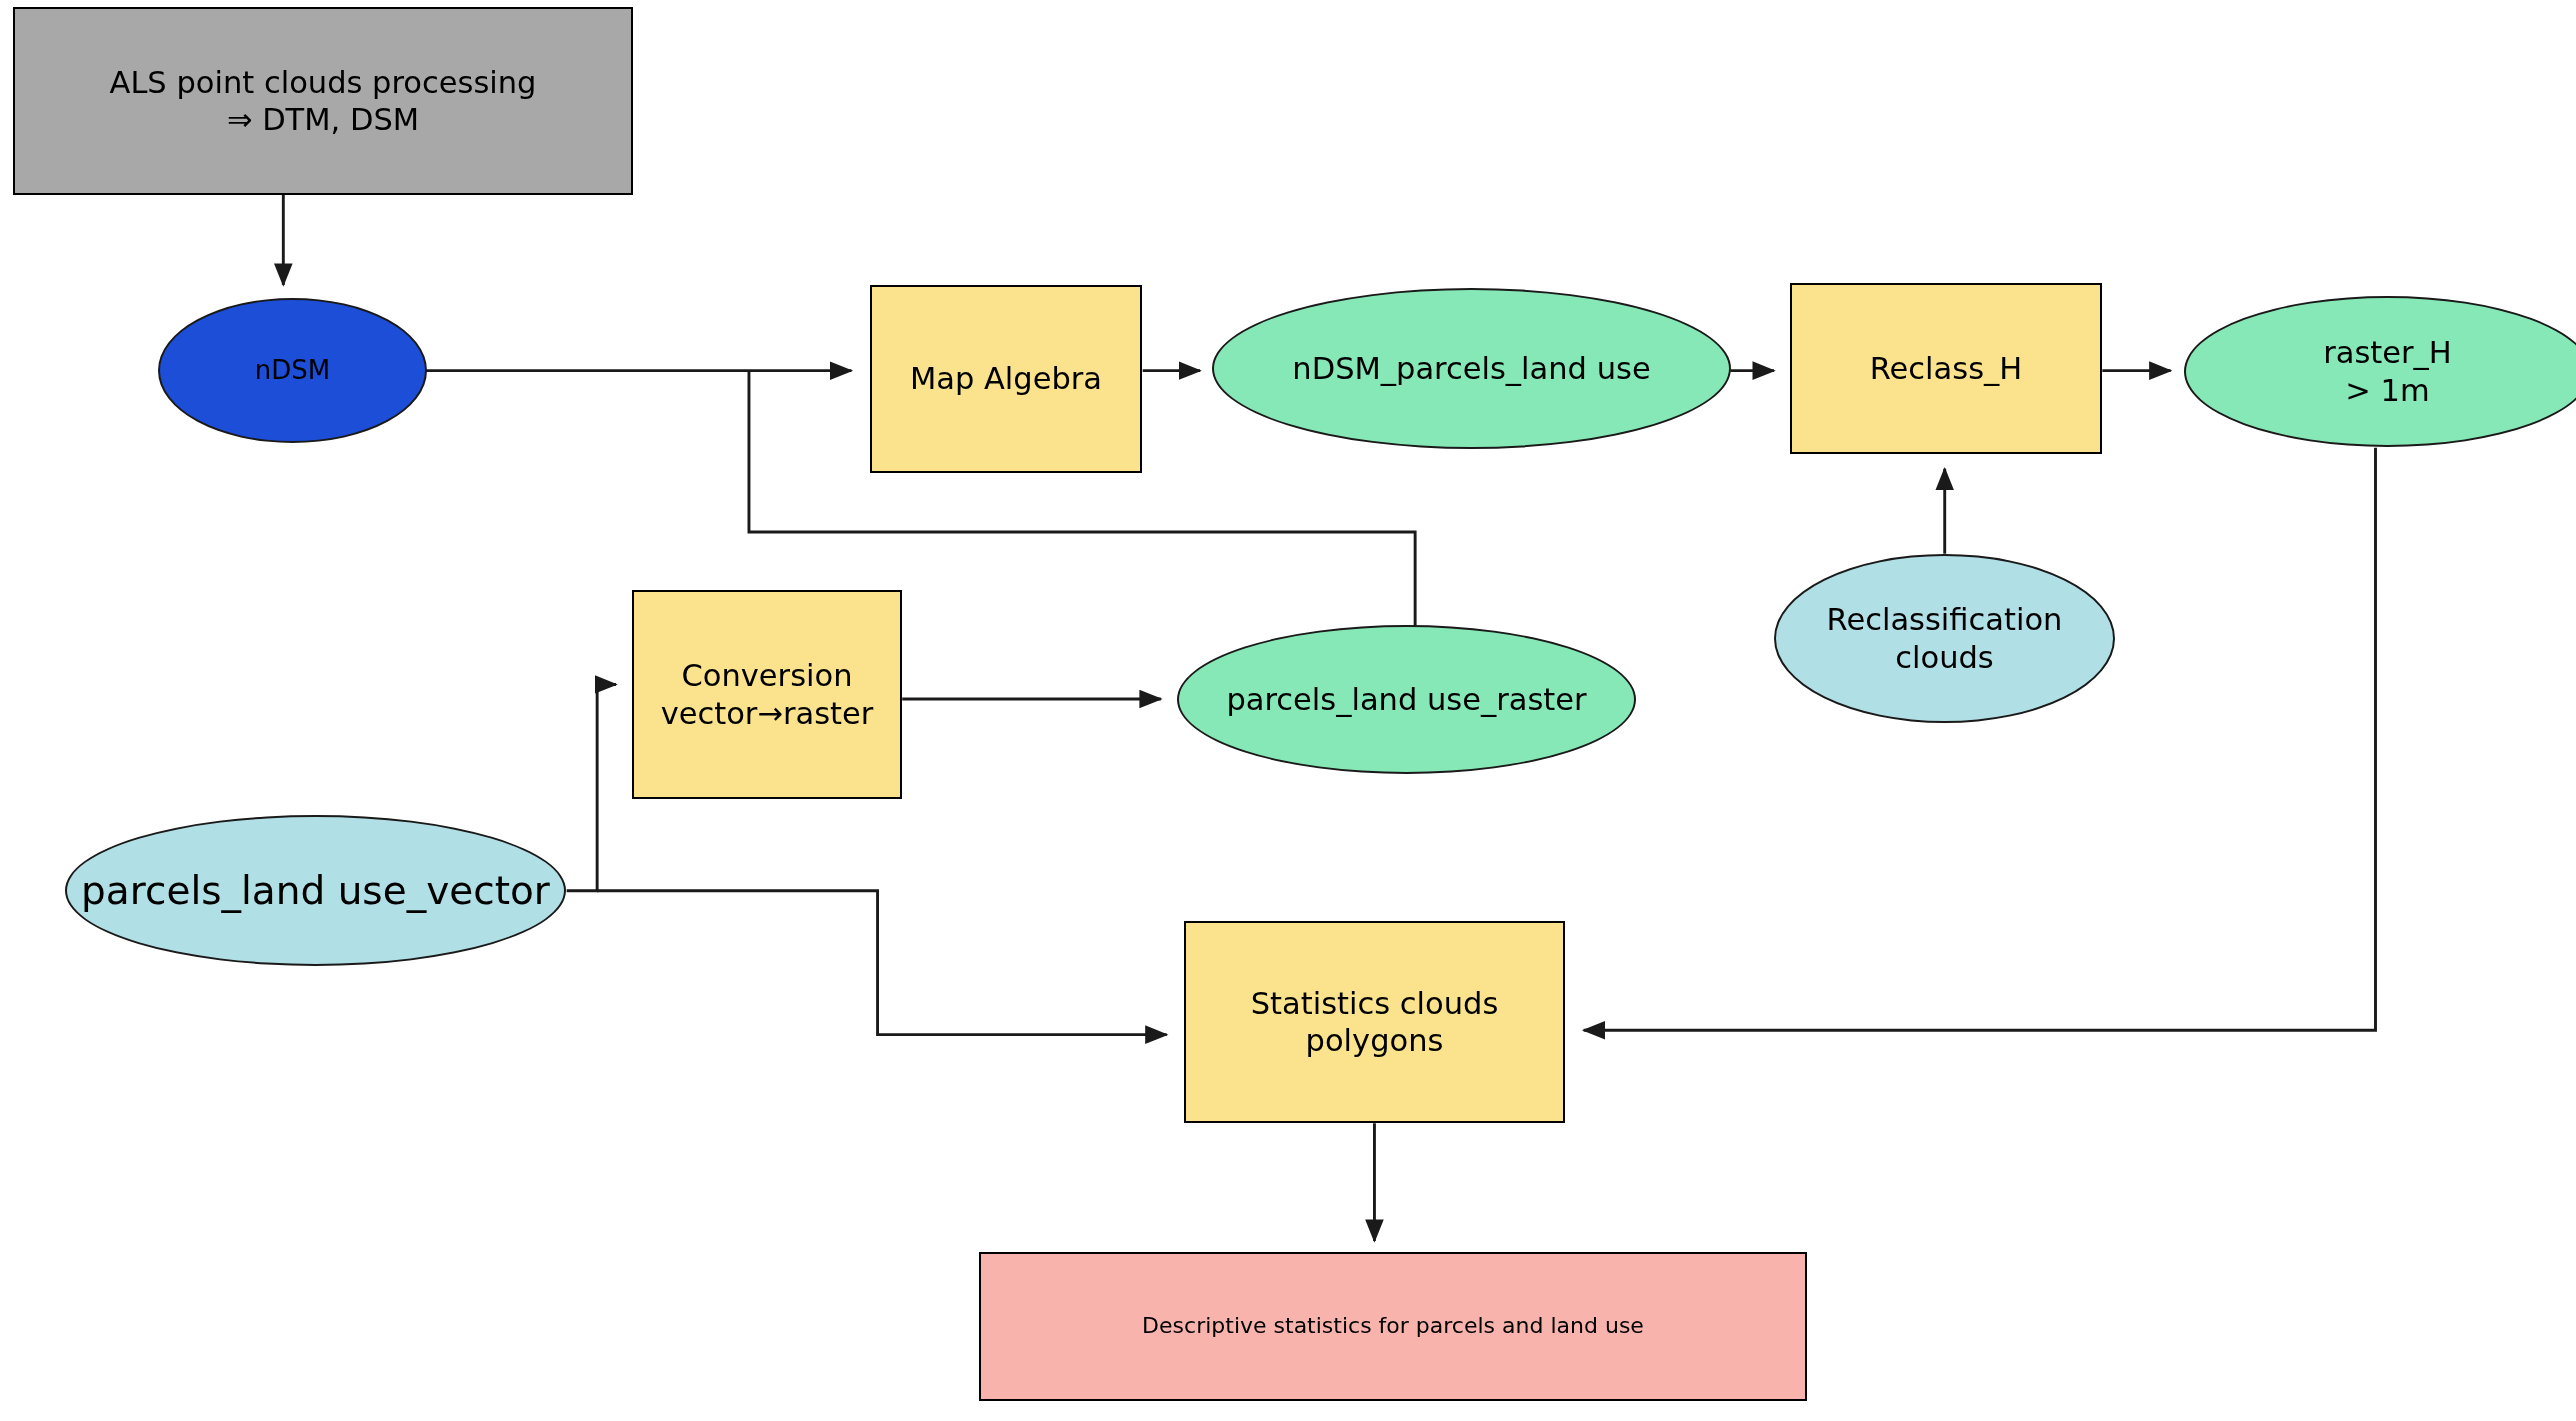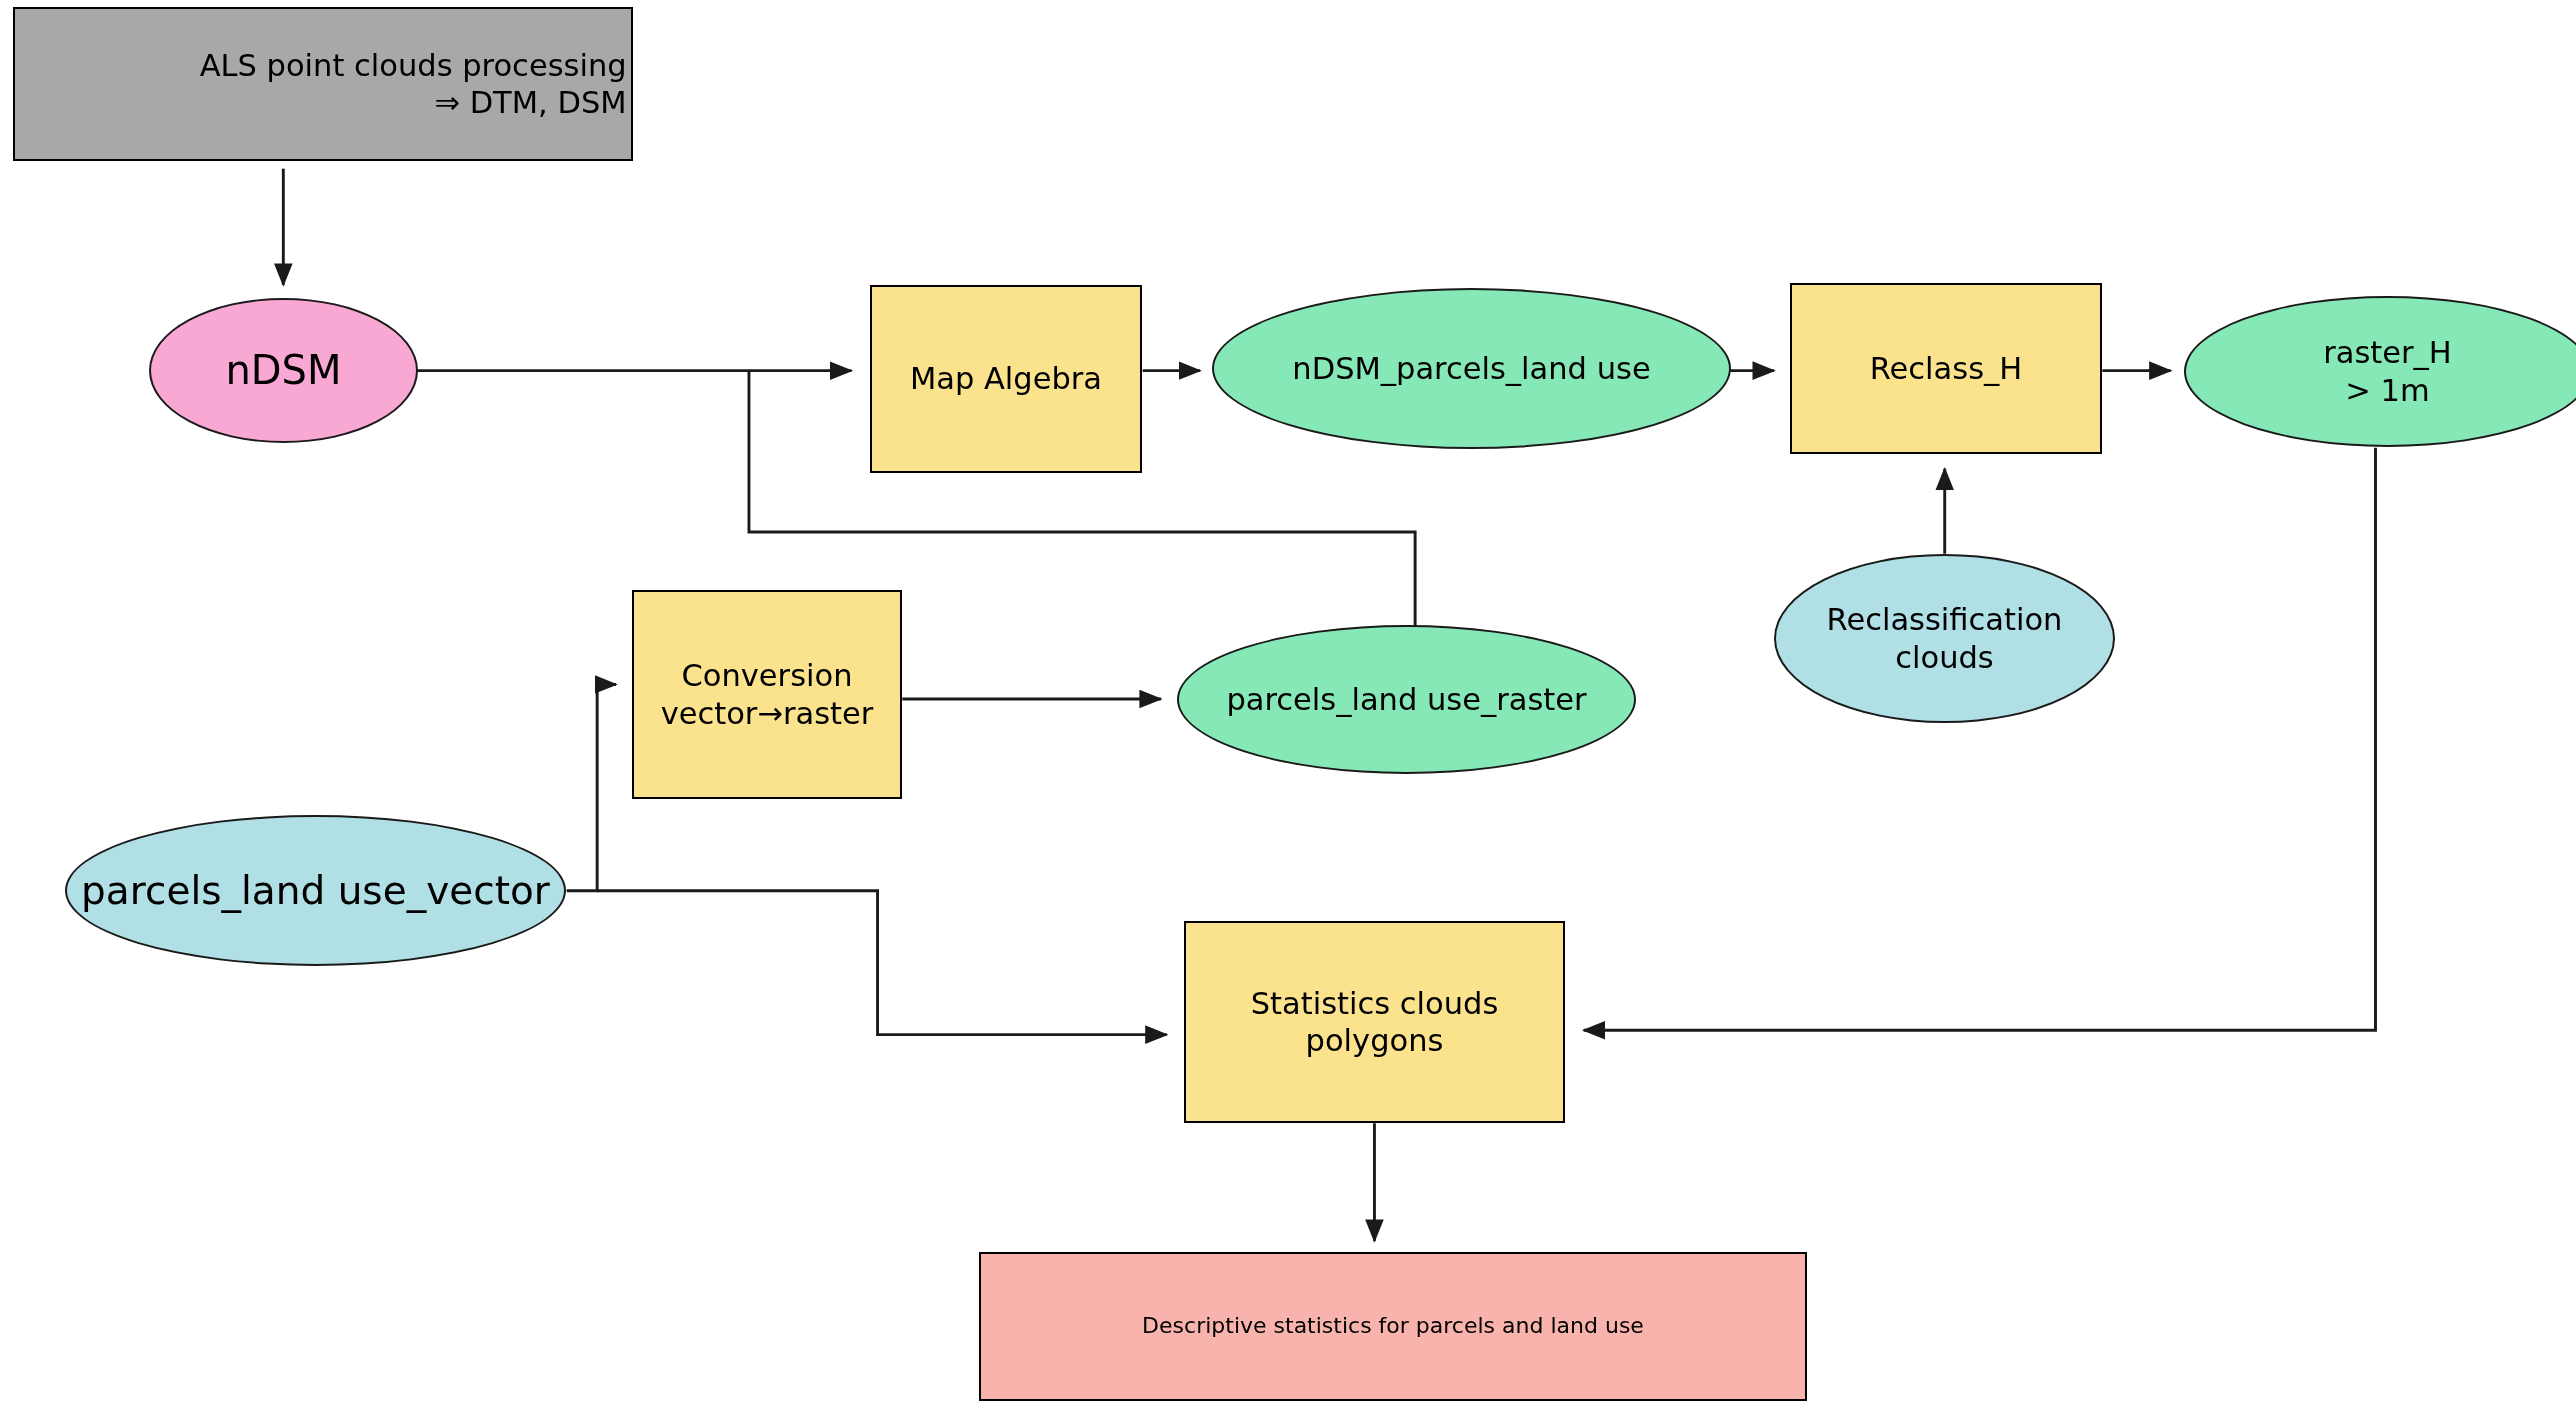--- a/index.html
+++ b/index.html
@@ -67,23 +67,23 @@
       <path d="M 1573 510 L 1652 510" fill="none" stroke="#1a1a1a" stroke-width="4" stroke-linejoin="miter" stroke-linecap="butt" marker-end="url(#arrowhead)"></path>
       <path d="M 2382 510 L 2442 510" fill="none" stroke="#1a1a1a" stroke-width="4" stroke-linejoin="miter" stroke-linecap="butt" marker-end="url(#arrowhead)"></path>
       <path d="M 2894 510 L 2988 510" fill="none" stroke="#1a1a1a" stroke-width="4" stroke-linejoin="miter" stroke-linecap="butt" marker-end="url(#arrowhead)"></path>
       <path d="M 2677 762 L 2677 645" fill="none" stroke="#1a1a1a" stroke-width="4" stroke-linejoin="miter" stroke-linecap="butt" marker-end="url(#arrowhead)"></path>
       <path d="M 1242 962 L 1598 962" fill="none" stroke="#1a1a1a" stroke-width="4" stroke-linejoin="miter" stroke-linecap="butt" marker-end="url(#arrowhead)"></path>
       <path d="M 780 1226 L 822 1226 L 822 942 L 848 942" fill="none" stroke="#1a1a1a" stroke-width="4" stroke-linejoin="miter" stroke-linecap="butt" marker-end="url(#arrowhead)"></path>
       <path d="M 822 1226 L 1208 1226 L 1208 1424 L 1606 1424" fill="none" stroke="#1a1a1a" stroke-width="4" stroke-linejoin="miter" stroke-linecap="butt" marker-end="url(#arrowhead)"></path>
       <path d="M 3270 616 L 3270 1418 L 2180 1418" fill="none" stroke="#1a1a1a" stroke-width="4" stroke-linejoin="miter" stroke-linecap="butt" marker-end="url(#arrowhead)"></path>
       <path d="M 1892 1546 L 1892 1708" fill="none" stroke="#1a1a1a" stroke-width="4" stroke-linejoin="miter" stroke-linecap="butt" marker-end="url(#arrowhead)"></path>
     </svg>
-<div class="node rect" style="left: 13px; top: 7.3px; width: 620px; height: 154px; background: rgb(168, 168, 168); font-size: 30.5px; text-align: right;"><span class="node-label">ALS point clouds processing
+<div class="node rect" style="left: 13px; top: 7.3px; width: 620px; height: 188px; background: rgb(168, 168, 168); font-size: 30.5px;"><span class="node-label">ALS point clouds processing
 ⇒ DTM, DSM</span></div>
-    <div class="node ellipse" style="left: 149px; top: 298px; width: 269px; height: 145px; background: #f9a8d4; font-size: 40px;"><span class="node-label">nDSM</span></div>
+    <div class="node ellipse" style="left: 158px; top: 298px; width: 269px; height: 145px; background: #1d4ed8; font-size: 26px;"><span class="node-label">nDSM</span></div>
     <div class="node rect" style="left: 870px; top: 285px; width: 272px; height: 188px; background: rgb(251, 227, 142); font-size: 30.5px;"><span class="node-label">Map Algebra</span></div>
     <div class="node rect" style="left: 1790px; top: 283px; width: 312px; height: 171px; background: rgb(251, 227, 142); font-size: 30.5px;"><span class="node-label">Reclass_H</span></div>
     <div class="node ellipse" style="left: 1212px; top: 288px; width: 519px; height: 161px; background: rgb(134, 232, 182); font-size: 30.5px;"><span class="node-label">nDSM_parcels_land use</span></div>
     <div class="node ellipse" style="left: 2184px; top: 296px; width: 407px; height: 151px; background: rgb(134, 232, 182); font-size: 30.5px;"><span class="node-label">raster_H
 &gt; 1m</span></div>
     <div class="node ellipse" style="left: 1774px; top: 554px; width: 341px; height: 169px; background: rgb(176, 223, 229); font-size: 30.5px;"><span class="node-label">Reclassification
 clouds</span></div>
     <div class="node rect" style="left: 632px; top: 590px; width: 270px; height: 209px; background: rgb(251, 227, 142); font-size: 30.5px;"><span class="node-label">Conversion
 vector→raster</span></div>
     <div class="node ellipse" style="left: 1177px; top: 625px; width: 459px; height: 149px; background: rgb(134, 232, 182); font-size: 30.5px;"><span class="node-label">parcels_land use_raster</span></div>

